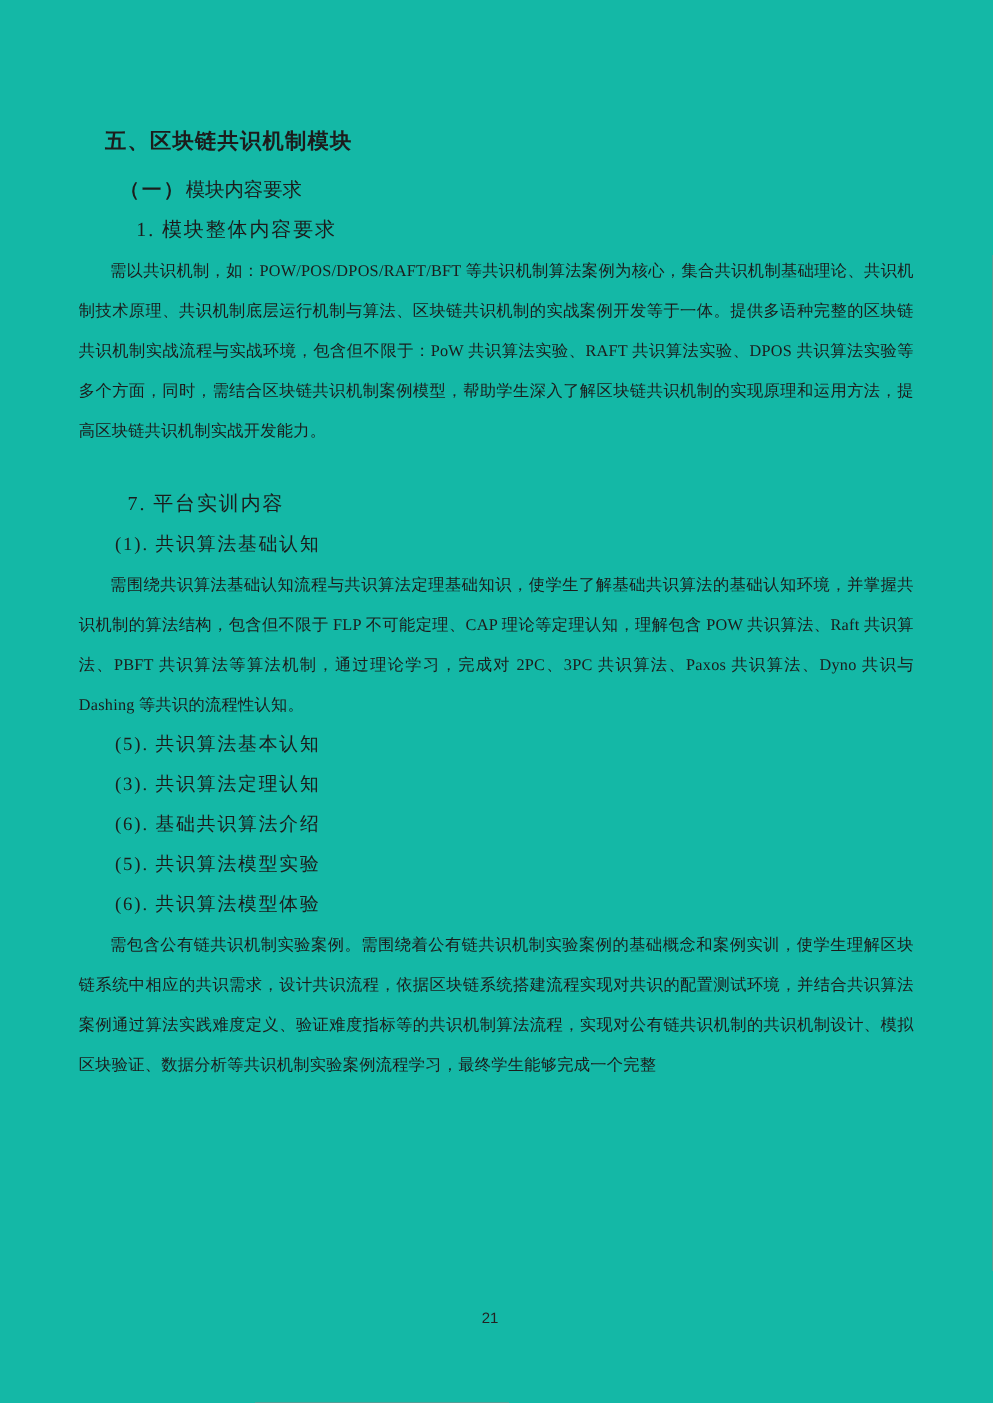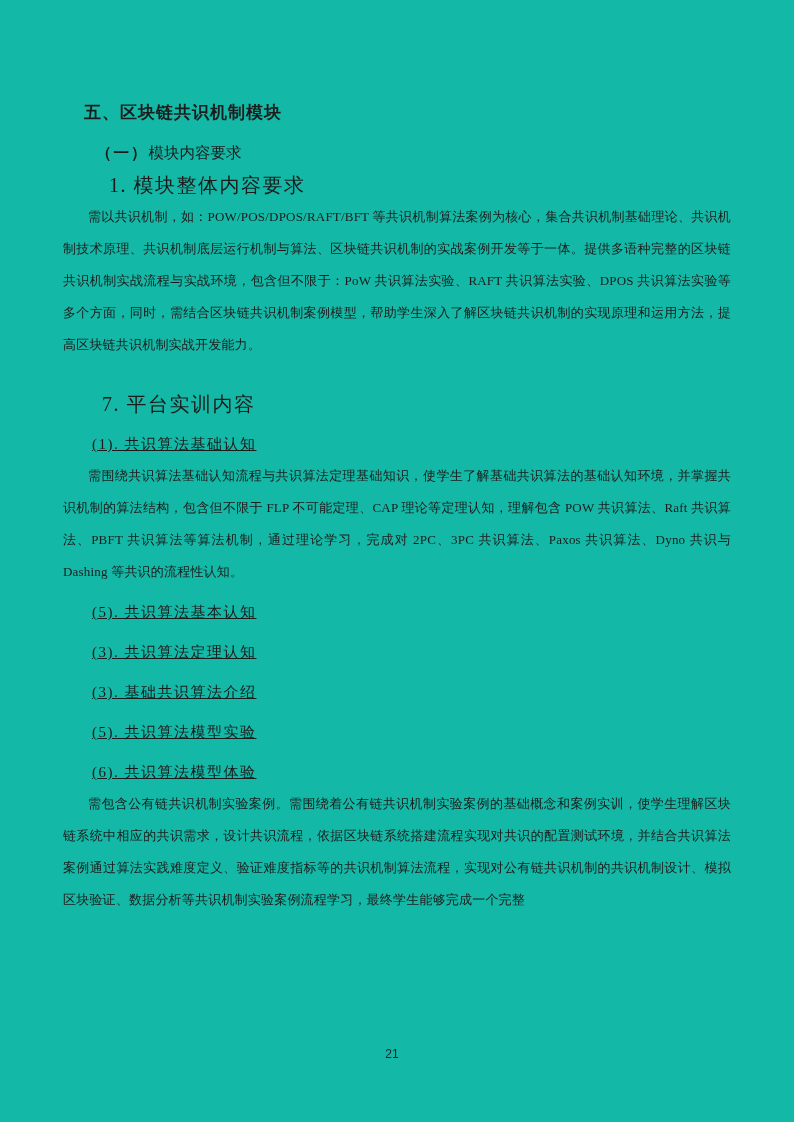--- a/index.html
+++ b/index.html
@@ -29,31 +29,30 @@
     font-size: 15.5px;
     line-height: 32px;
   }
   .subsection .num {
     font-family: "Liberation Sans", "DejaVu Sans", sans-serif;
     font-weight: bold;
     letter-spacing: 2px;
   }
   .h3 {
     margin: 0 0 0 46px;
-    font-size: 20px;
+    font-size: 16px;
     line-height: 32px;
     letter-spacing: 1.5px;
   }
   .h3-2 { margin-top: 27px; margin-left: 39px; }
   .li {
-    margin: 8px 0 0 29px;
+    margin: 0 0 0 29px;
     font-size: 15px;
     line-height: 32px;
     letter-spacing: 1.5px;
-    text-decoration: underline;
   }
   .para {
     margin: 0;
     font-size: 13px;
     line-height: 32px;
     text-indent: 25px;
     text-align: justify;
     letter-spacing: 0.2px;
   }
   .page-number {
@@ -84,21 +83,21 @@
   <p class="para">需以共识机制，如：POW/POS/DPOS/RAFT/BFT 等共识机制算法案例为核心，集合共识机制基础理论、共识机制技术原理、共识机制底层运行机制与算法、区块链共识机制的实战案例开发等于一体。提供多语种完整的区块链共识机制实战流程与实战环境，包含但不限于：PoW 共识算法实验、RAFT 共识算法实验、DPOS 共识算法实验等多个方面，同时，需结合区块链共识机制案例模型，帮助学生深入了解区块链共识机制的实现原理和运用方法，提高区块链共识机制实战开发能力。</p>
 
   <div class="h3 h3-2">7. 平台实训内容</div>
 
   <div class="li">(1). 共识算法基础认知</div>
 
   <p class="para">需围绕共识算法基础认知流程与共识算法定理基础知识，使学生了解基础共识算法的基础认知环境，并掌握共识机制的算法结构，包含但不限于 FLP 不可能定理、CAP 理论等定理认知，理解包含 POW 共识算法、Raft 共识算法、PBFT 共识算法等算法机制，通过理论学习，完成对 2PC、3PC 共识算法、Paxos 共识算法、Dyno 共识与 Dashing 等共识的流程性认知。</p>
 
   <div class="li">(5). 共识算法基本认知</div>
   <div class="li">(3). 共识算法定理认知</div>
-  <div class="li">(3). 基础共识算法介绍</div>
+  <div class="li">(6). 基础共识算法介绍</div>
   <div class="li">(5). 共识算法模型实验</div>
 
 
   <div class="li">(6). 共识算法模型体验</div>
 
   <p class="para">需包含公有链共识机制实验案例。需围绕着公有链共识机制实验案例的基础概念和案例实训，使学生理解区块链系统中相应的共识需求，设计共识流程，依据区块链系统搭建流程实现对共识的配置测试环境，并结合共识算法案例通过算法实践难度定义、验证难度指标等的共识机制算法流程，实现对公有链共识机制的共识机制设计、模拟区块验证、数据分析等共识机制实验案例流程学习，最终学生能够完成一个完整</p>
 
   <div class="page-number">21</div>
 
 </div>

